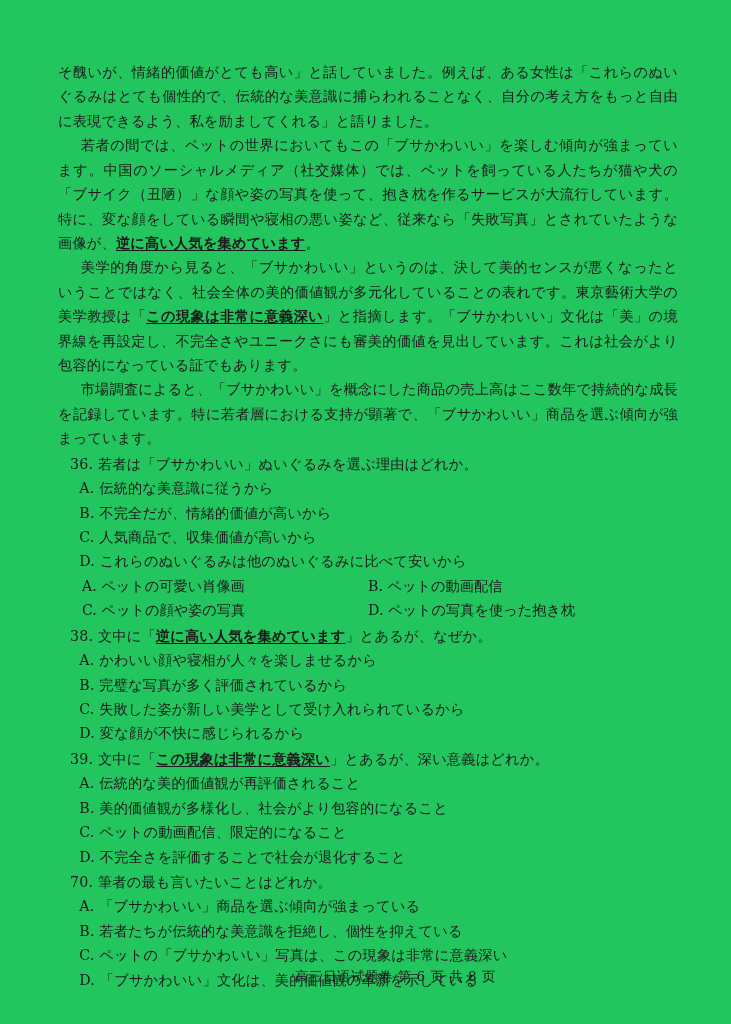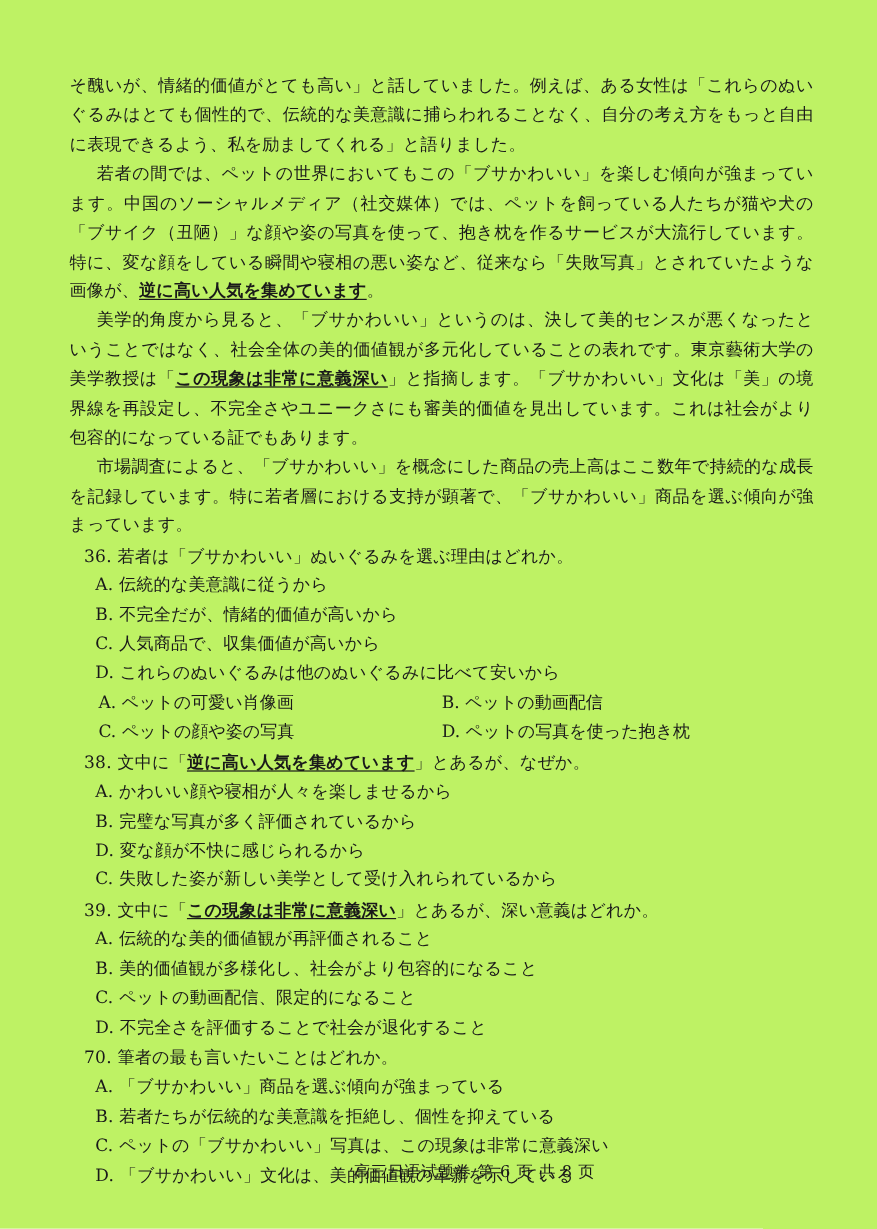--- a/index.html
+++ b/index.html
@@ -13,21 +13,21 @@
     font-family: "DejaVu Serif", "Liberation Serif", serif;
     color: #1a1a1a;
     position: relative;
     overflow: hidden;
   }
   .page {
     position: absolute;
     left: 0; top: 0;
     width: 731px;
     height: 1024px;
-    background: #bef264;
+    background: #22c55e;
   }
   .content {
     position: absolute;
     left: 58px;
     top: 60px;
     width: 620px;
   }
   p, .q, .opt {
     margin: 0;
     font-size: 14.2px;
@@ -100,22 +100,22 @@
       <span>B. ペットの動画配信</span>
     </div>
     <div class="opt-row">
       <span class="opt-col-a">C. ペットの顔や姿の写真</span>
       <span>D. ペットの写真を使った抱き枕</span>
     </div>
 
     <p class="q"><span>38.</span> <span>文中に「</span><span class="ul">逆に高い人気を集めています</span><span>」とあるが、なぜか。</span></p>
     <p class="opt">A. かわいい顔や寝相が人々を楽しませるから</p>
     <p class="opt">B. 完璧な写真が多く評価されているから</p>
+    <p class="opt">C. 失敗した姿が新しい美学として受け入れられているから</p>
     <p class="opt">D. 変な顔が不快に感じられるから</p>
-    <p class="opt">C. 失敗した姿が新しい美学として受け入れられているから</p>
 
     <p class="q"><span>39.</span> <span>文中に「</span><span class="ul">この現象は非常に意義深い</span><span>」とあるが、深い意義はどれか。</span></p>
     <p class="opt">A. 伝統的な美的価値観が再評価されること</p>
     <p class="opt">B. 美的価値観が多様化し、社会がより包容的になること</p>
     <p class="opt">C. ペットの動画配信、限定的になること</p>
     <p class="opt">D. 不完全さを評価することで社会が退化すること</p>
 
     <p class="q"><span>70.</span> <span>筆者の最も言いたいことはどれか。</span></p>
     <p class="opt">A. 「ブサかわいい」商品を選ぶ傾向が強まっている</p>
     <p class="opt">B. 若者たちが伝統的な美意識を拒絶し、個性を抑えている</p>

